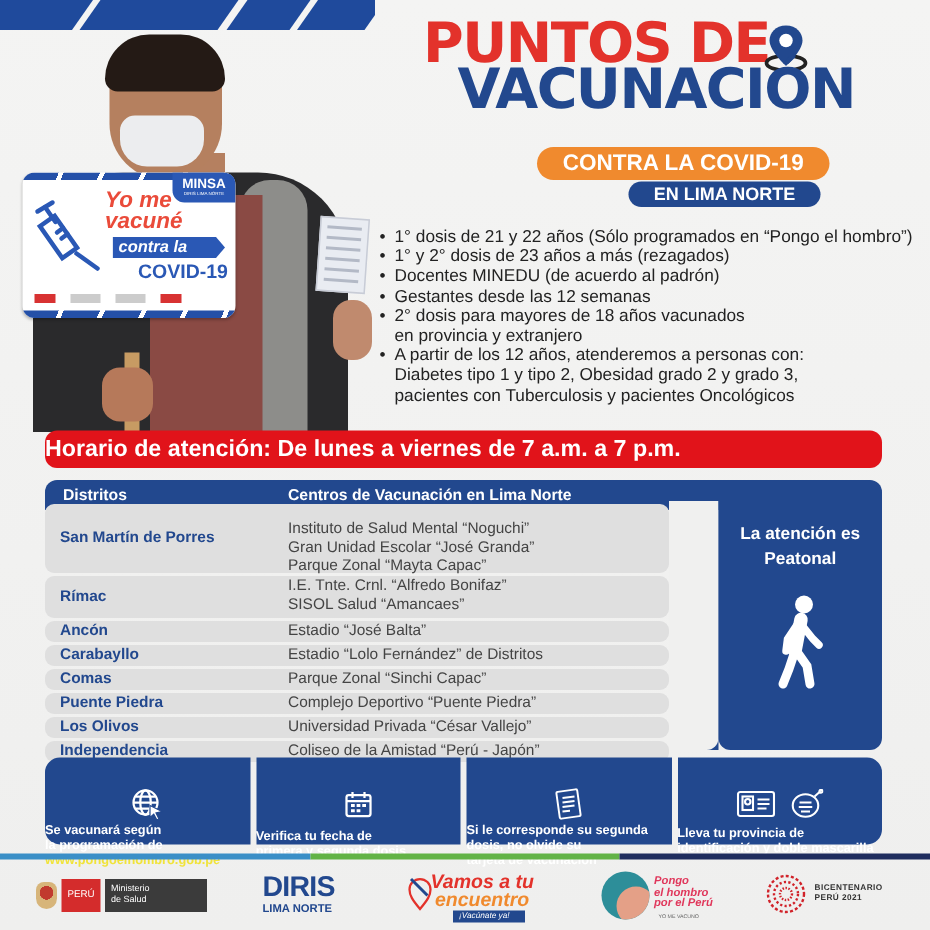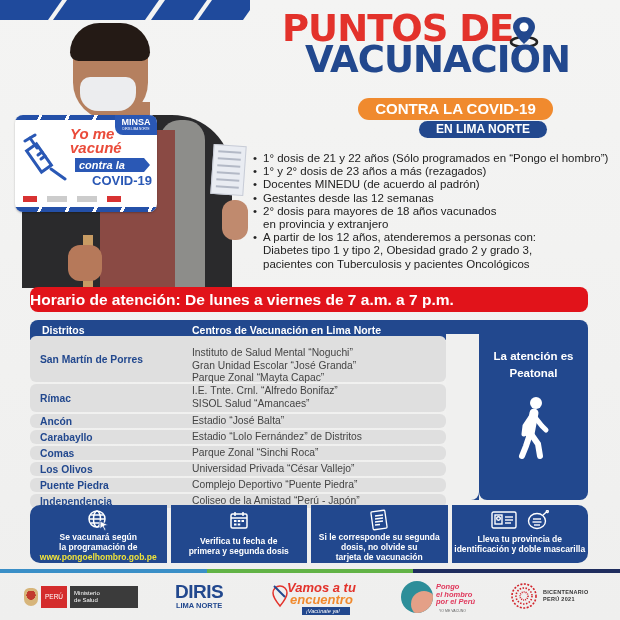--- a/index.html
+++ b/index.html
@@ -66,36 +66,36 @@
   .row .centers span { display: block; }
 
   .peaton { position: absolute; left: 479px; top: 334px; width: 109px; height: 166px; background: #22488e; border-radius: 0 0 8px 8px; color: #fff; text-align: center; }
   .peaton .txt { margin-top: 14px; font-size: 11.5px; font-weight: bold; line-height: 17px; }
   .peaton svg { margin-top: 14px; }
   .peaton-connector { position: absolute; left: 446px; top: 334px; width: 33px; height: 166px; background: #22488e; }
   .peaton-connector::after { content:""; position:absolute; left:0; top:0; width:33px; height:166px; background:#f0f0ef; border-radius: 0 0 8px 0; }
 
   
   .info-bar { position: absolute; left: 30px; top: 505px; width: 558px; height: 58px; display: flex; gap: 4px; }
-  .info { flex: 1; background: #22488e; color: #fff; font-size: 8.5px; font-weight: bold; text-align: center; line-height: 9.8px; padding-top: 4px; }
+  .info { flex: 1; background: #22488e; color: #fff; font-size: 8.5px; font-weight: bold; line-height: 9.8px; padding-top: 20px; }
   .info:first-child { border-radius: 10px 0 0 10px; }
   .info:last-child { border-radius: 0 10px 10px 0; }
   .info .ico { height: 22px; display: flex; justify-content: center; align-items: center; gap: 10px; margin-bottom: 2px; }
   .info .link { color: #f0e33a; }
 
   .color-band { position: absolute; left: 0; top: 569px; width: 620px; height: 4px; display: flex; }
   .color-band i { flex: 1; }
 
   
   .footer { position: absolute; left: 0; top: 575px; width: 620px; height: 45px; }
   .logo-minsa { position: absolute; left: 24px; top: 11px; display: flex; align-items: center; gap: 3px; }
   .logo-minsa .shield { width: 14px; height: 18px; background: radial-gradient(circle at 50% 40%, #c13a2e 0 35%, #d7b57a 36% 100%); border-radius: 6px 6px 8px 8px; }
   .logo-minsa .peru { background: #d42c2c; color: #fff; font-size: 6.5px; padding: 5px 4px; height: 22px; line-height: 12px; }
   .logo-minsa .min { background: #3b3b3b; color: #fff; font-size: 6px; padding: 4px 8px 4px 4px; height: 22px; width: 68px; line-height: 7px; }
-  .logo-diris { position: absolute; left: 175px; top: 7px; color: #22488e; font-weight: bold; text-align: center; }
+  .logo-diris { position: absolute; left: 175px; top: 7px; color: #22488e; font-weight: bold; text-align: left; }
   .logo-diris .big { font-size: 19px; line-height: 19px; letter-spacing: -0.5px; }
   .logo-diris .small { font-size: 7.5px; line-height: 9px; }
   .logo-vamos { position: absolute; left: 272px; top: 6px; width: 90px; height: 36px; }
   .logo-vamos .t1 { position: absolute; left: 15px; top: 0; color: #e3322b; font-style: italic; font-weight: bold; font-size: 13px; line-height: 13px; }
   .logo-vamos .t2 { position: absolute; left: 18px; top: 12px; color: #f08a2e; font-style: italic; font-weight: bold; font-size: 13px; line-height: 13px; }
   .logo-vamos .t3 { position: absolute; left: 30px; top: 26px; background: #22488e; color: #fff; font-size: 5.5px; font-style: italic; padding: 1px 10px 1px 4px; }
   .logo-vamos .ico { position: absolute; left: 0; top: 3px; width: 16px; height: 24px; }
   .logo-pongo { position: absolute; left: 401px; top: 6px; width: 75px; height: 34px; }
   .logo-pongo .circ { position: absolute; left: 0; top: 0; width: 32px; height: 32px; border-radius: 50%; background: #2d8e99; overflow: hidden; }
   .logo-pongo .circ::after { content:""; position:absolute; left:10px; top:10px; width:26px; height:26px; background:#e4a087; border-radius:50%; }
@@ -233,33 +233,33 @@
     </div>
     <div class="row" style="height:14px">
       <span class="dist">Carabayllo</span>
       <div class="centers">
           <span>Estadio “Lolo Fernández” de Distritos</span>
         </div>
     </div>
     <div class="row" style="height:14px">
       <span class="dist">Comas</span>
       <div class="centers">
-          <span>Parque Zonal “Sinchi Roca”</span>
+          <span>Parque Zonal “Sinchi Capac”</span>
+        </div>
+    </div>
+    <div class="row" style="height:14px">
+      <span class="dist">Puente Piedra</span>
+      <div class="centers">
+          <span>Complejo Deportivo “Puente Piedra”</span>
         </div>
     </div>
     <div class="row" style="height:14px">
       <span class="dist">Los Olivos</span>
       <div class="centers">
           <span>Universidad Privada “César Vallejo”</span>
-        </div>
-    </div>
-    <div class="row" style="height:14px">
-      <span class="dist">Puente Piedra</span>
-      <div class="centers">
-          <span>Complejo Deportivo “Puente Piedra”</span>
         </div>
     </div>
     <div class="row" style="height:14px">
       <span class="dist">Independencia</span>
       <div class="centers">
           <span>Coliseo de la Amistad “Perú - Japón”</span>
         </div>
     </div>
   </div>
 

